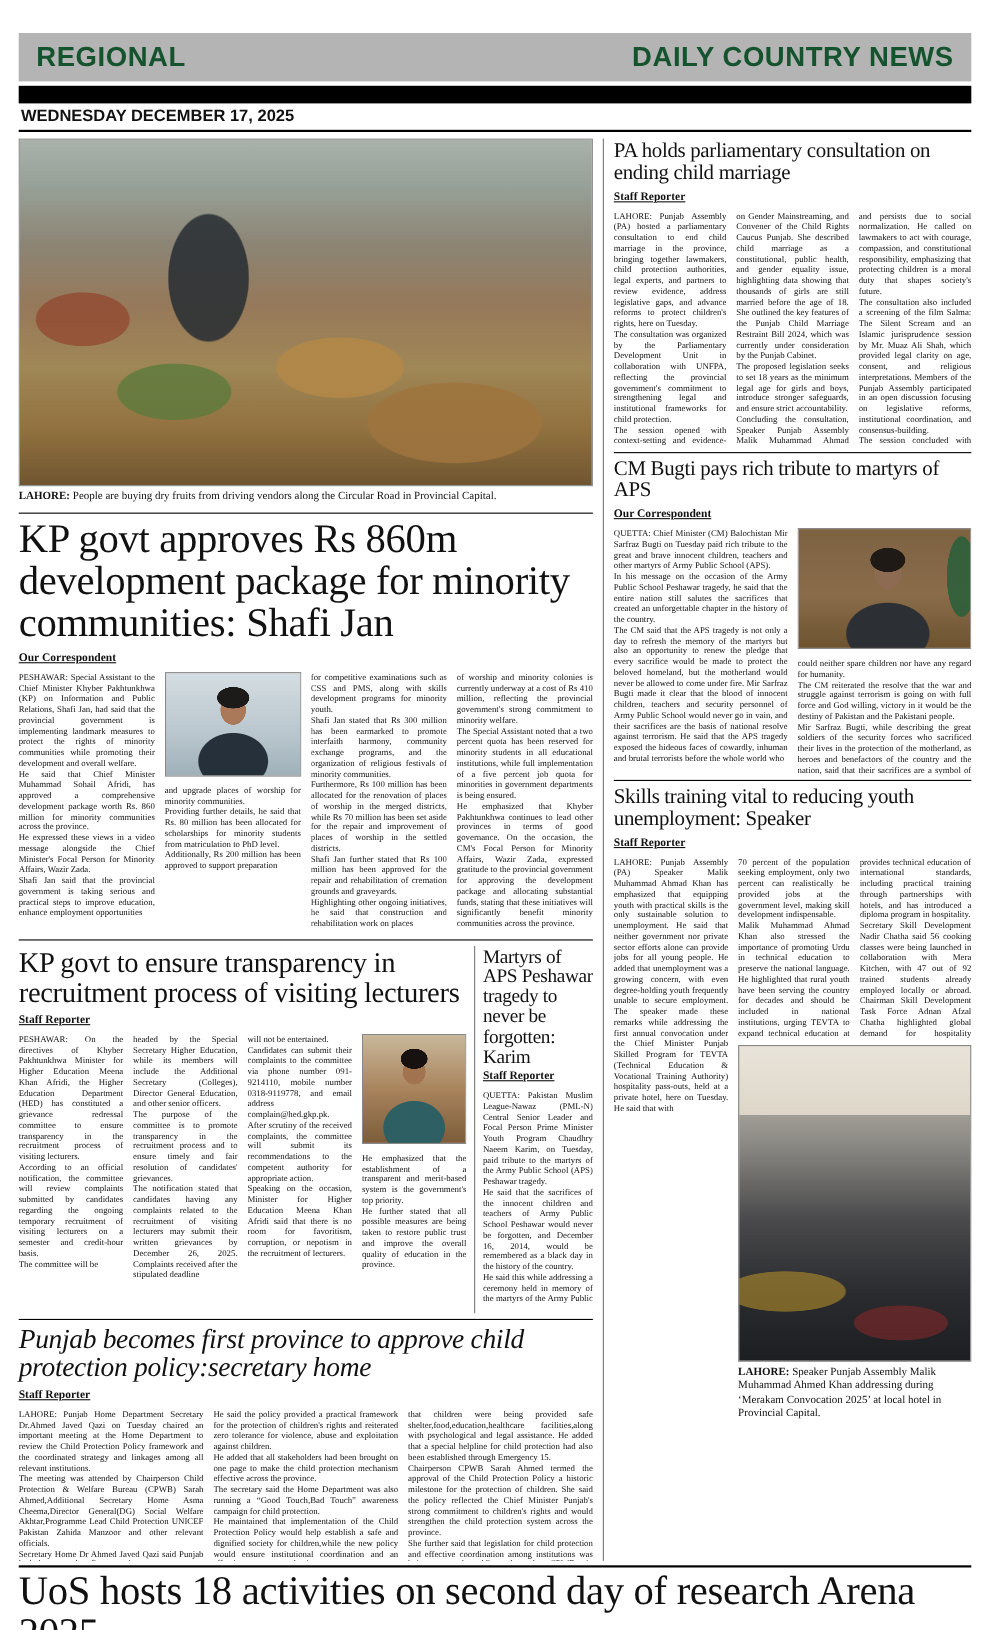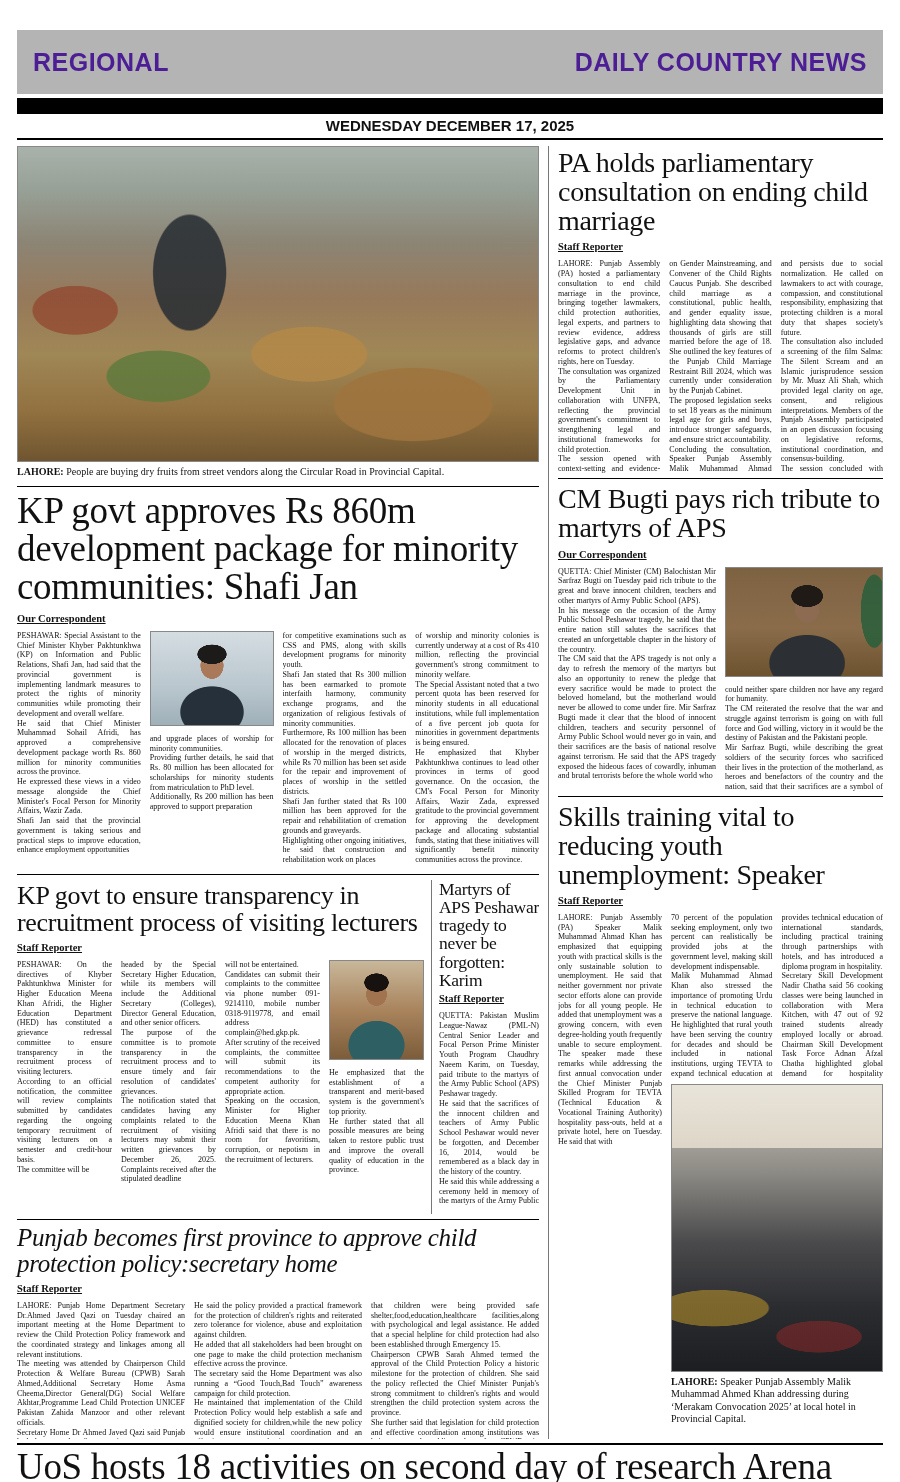--- a/index.html
+++ b/index.html
@@ -4,39 +4,39 @@
 <style>
   html,body{margin:0;padding:0;}
   body{
     width:900px;height:1482px;overflow:hidden;background:#ffffff;color:#111;
     font-family:"Liberation Serif","DejaVu Serif",serif;
   }
   .page{padding:0 17px;}
   
   header{margin-top:30px;}
   .section-bar{
-    height:64px;background:#b4b4b4;display:flex;align-items:center;justify-content:space-between;
-    padding:0 16px;font-family:"Liberation Sans",sans-serif;font-weight:bold;font-size:25px;color:#4c1d95;
+    height:44px;background:#b4b4b4;display:flex;align-items:center;justify-content:space-between;
+    padding:0 16px;font-family:"Liberation Sans",sans-serif;font-weight:bold;font-size:25px;color:#14532d;
     letter-spacing:.5px;
   }
   .black-bar{height:16px;background:#000;margin-top:4px;}
   .date-line{
-    font-family:"Liberation Sans",sans-serif;font-weight:bold;font-size:15px;text-align:center;
+    font-family:"Liberation Sans",sans-serif;font-weight:bold;font-size:15px;text-align:left;
     padding:3px 2px 4px;border-bottom:2px solid #000;
   }
   
   .main{display:flex;margin-top:6px;}
   .left-region{flex:0 0 522px;padding-right:9px;}
   .right-region{flex:1;padding-left:9px;border-left:1px solid #777;min-width:0;}
   .rule{border-top:1px solid #000;margin:5px 0;}
   .rule-heavy{border-top:2px solid #000;margin:4px 0 3px;}
   
   .hl{font-weight:400;line-height:1.04;margin:2px 0 6px;letter-spacing:-.3px;}
   .hl-xl{font-size:37px;}
-  .hl-lg{font-size:28px;}
+  .hl-lg{font-size:19px;}
   .hl-md{font-size:26px;}
   .hl-cp{font-size:25px;font-style:italic;}
   .hl-sm{font-size:17.5px;margin:0 0 4px;}
   .byline{font-weight:bold;font-size:10.5px;text-decoration:underline;margin:2px 0 7px;}
   .body-row{display:flex;gap:9px;overflow:hidden;}
   .col{flex:1;min-width:0;font-size:8px;line-height:1.22;text-align:justify;white-space:pre-line;overflow:hidden;}
   .col-stack{display:flex;flex-direction:column;gap:4px;}
   .pa-body{height:214px;}
   .kp-body{height:238px;}
   .bugti-body{height:224px;}
@@ -101,21 +101,21 @@
   </header>
 
   <div class="main">
 
     <div class="left-region">
 
       <figure style="margin:0">
         <div class="photo photo-market"></div>
         <figcaption class="caption">
           <span class="cap-b">LAHORE:</span>
-          <span>People are buying dry fruits from street vendors along the Circular Road in Provincial Capital.</span>
+          <span>People are buying dry fruits from driving vendors along the Circular Road in Provincial Capital.</span>
         </figcaption>
       </figure>
 
       <div class="rule"></div>
 
       <article>
         <h1 class="hl hl-xl">KP govt approves Rs 860m development package for minority communities: Shafi Jan</h1>
         <div class="byline">Our Correspondent</div>
         <div class="body-row kp-body">
           <div class="col">PESHAWAR: Special Assistant to the Chief Minister Khyber Pakhtunkhwa (KP) on Information and Public Relations, Shafi Jan, had said that the provincial government is implementing landmark measures to protect the rights of minority communities while promoting their development and overall welfare.

